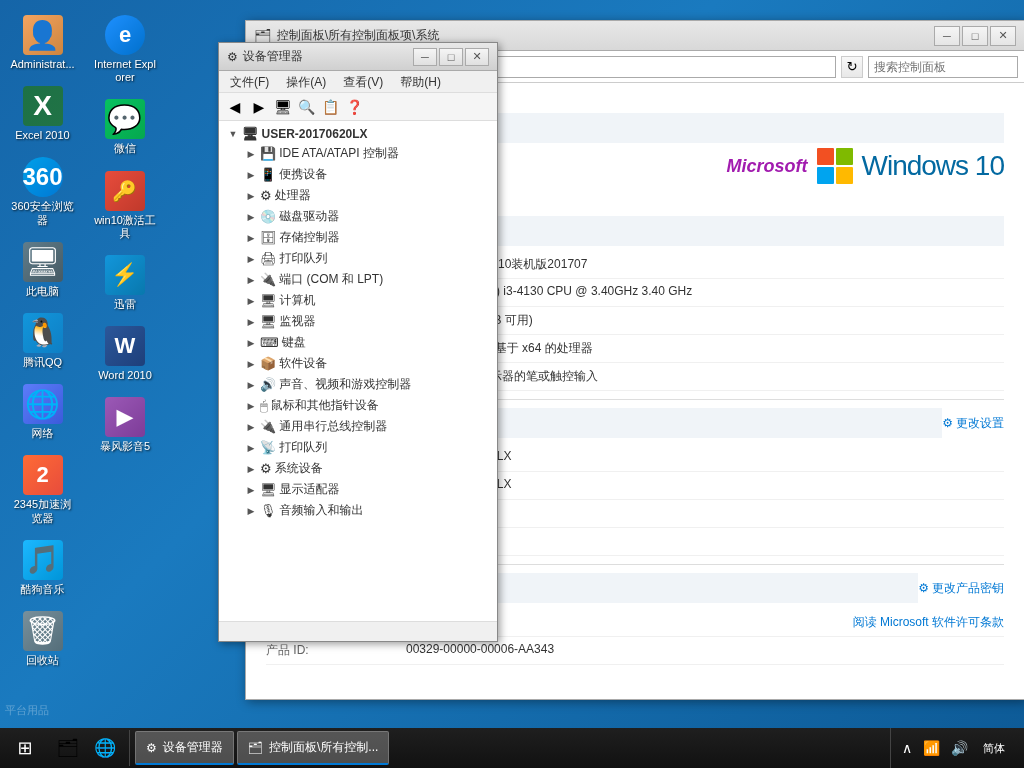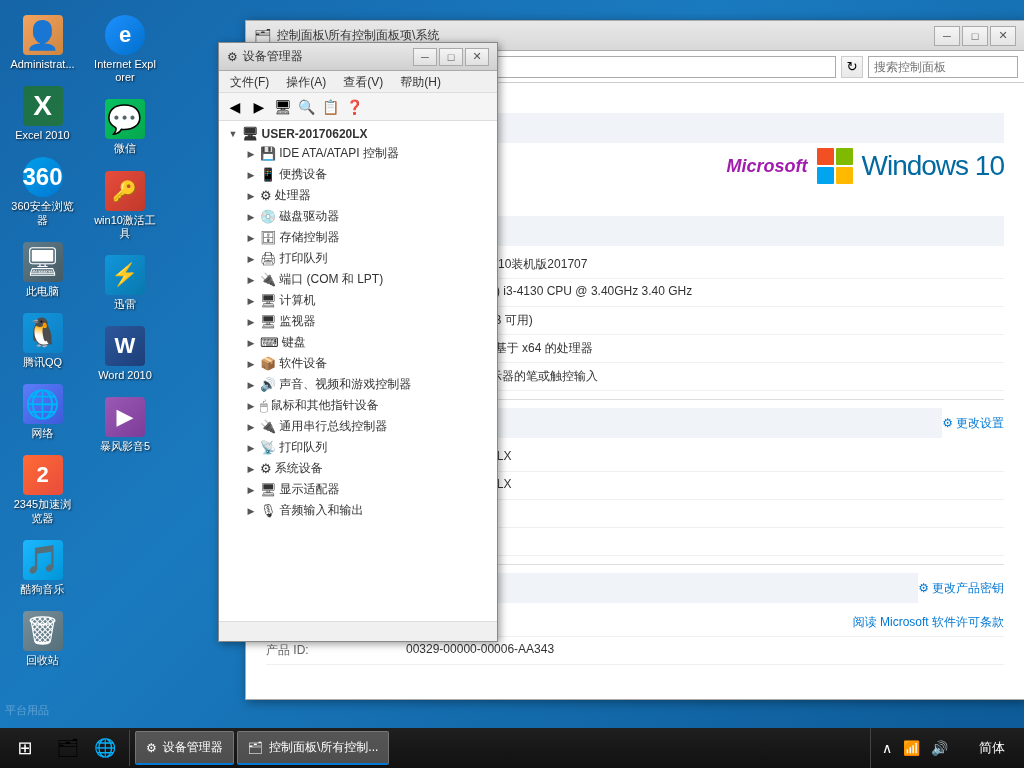--- a/index.html
+++ b/index.html
@@ -443,24 +443,23 @@
       flex-direction: column;
       align-items: flex-end;
       color: white;
       font-size: 12px;
       line-height: 1.4;
       cursor: pointer;
       padding: 0 5px;
     }
     .tray-lang {
       color: white;
-      font-size: 13px;
+      font-size: 11px;
       padding: 3px 6px;
       cursor: pointer;
-      margin-left: 16px;
     }
 
     
     .breadcrumb-nav {
       display: flex;
       align-items: center;
       gap: 3px;
       font-size: 12px;
       color: #333;
     }

